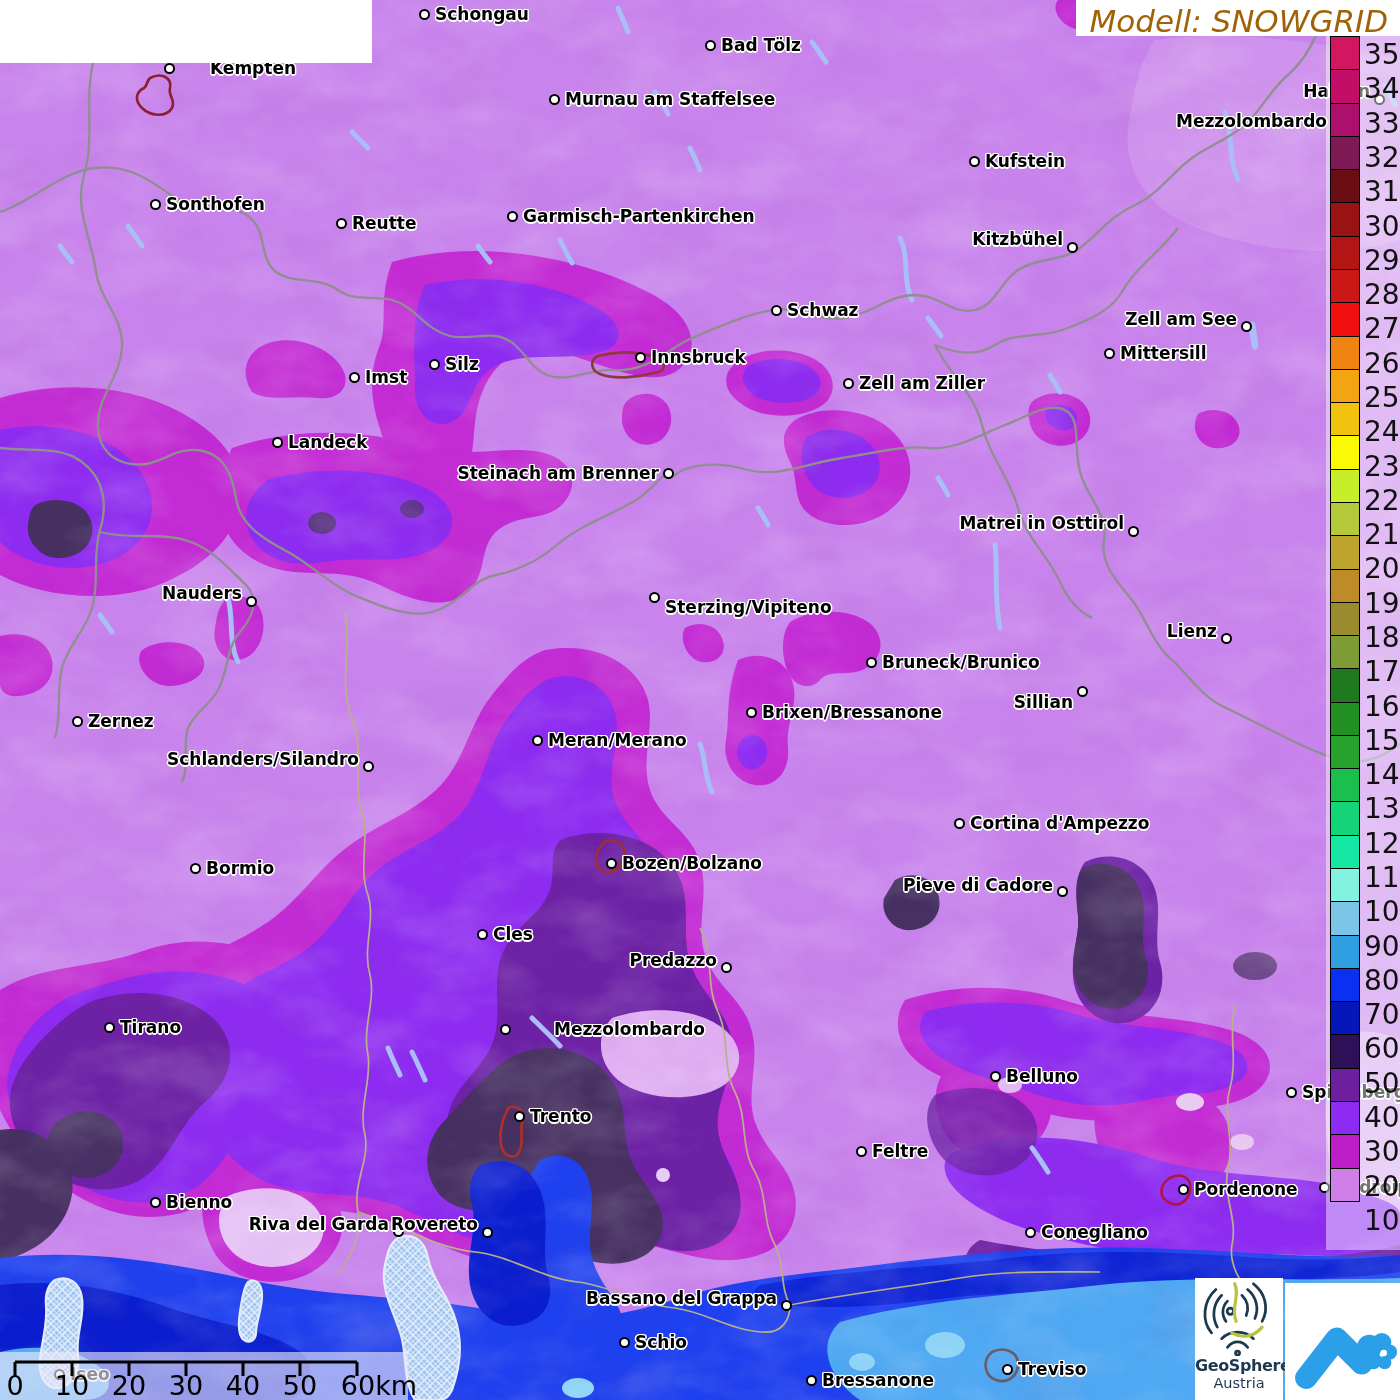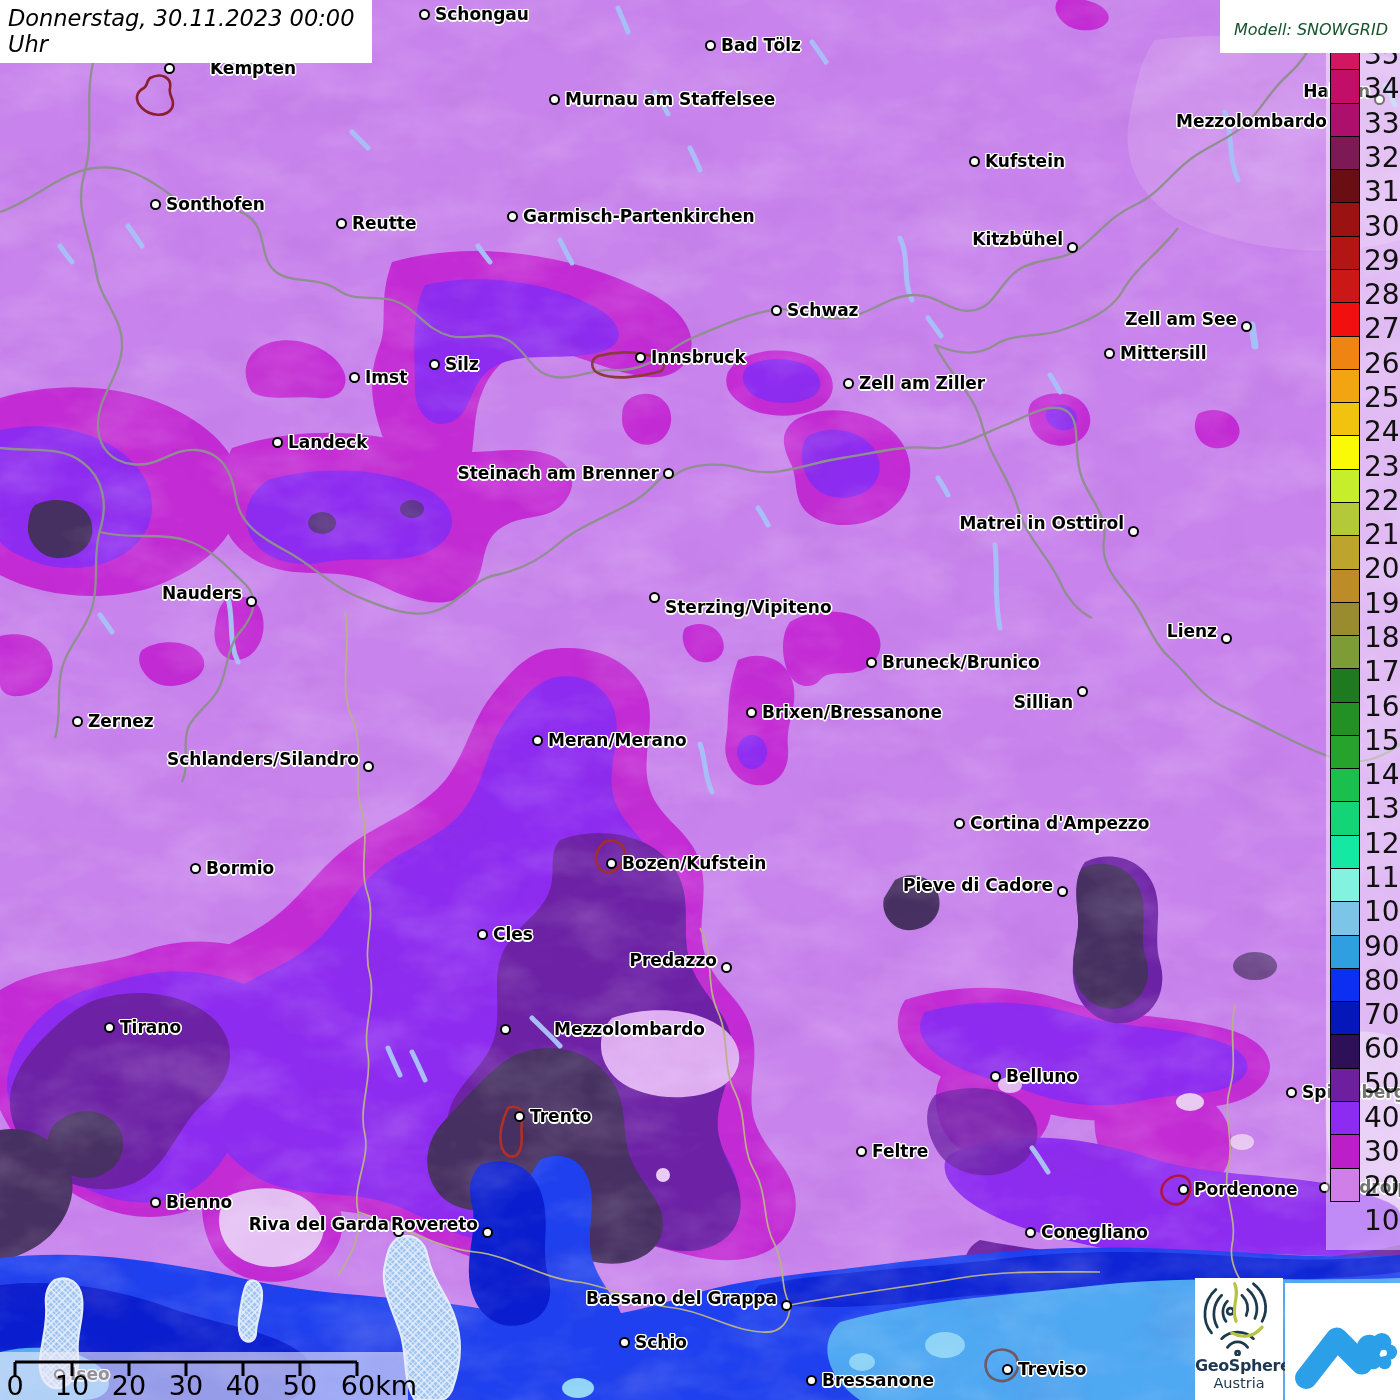--- a/index.html
+++ b/index.html
@@ -16,21 +16,21 @@
                          -1px -1px #fff,1px -1px #fff,-1px 1px #fff,1px 1px #fff;}
   .lbl.side-r{left:10px;}
   .lbl.side-l{right:10px;}
   
   .panel{position:absolute;background:#fff;}
   #titlebox{left:0;top:0;width:372px;height:63px;padding:4px 8px;box-sizing:border-box;}
   #title-line1{font-size:26px;color:#000;}
   #title-line1 .b{font-weight:bold;}
   #title-line1 .u{font-weight:normal;font-size:24px;}
   #title-line2{font-size:22.5px;font-style:italic;color:#000;margin-top:1px;}
-  #modelbox{right:0;top:0;height:33px;padding:20px 12px 0 14px;font-size:16px;font-style:italic;color:#14532d;}
+  #modelbox{right:0;top:0;height:33px;padding:3px 12px 0 14px;font-size:31px;font-style:italic;color:#a16207;}
   
   #legend{position:absolute;left:1326px;top:28px;width:74px;height:1222px;}
   #legend-strip{position:absolute;left:0;top:0;width:74px;height:1222px;background:rgba(255,255,255,.45);}
   #legend-bar{position:absolute;left:4px;top:9px;width:30px;}
   .lblock{width:30px;box-sizing:border-box;border:1px solid #000;margin-top:-1px;}
   .lnum{position:absolute;left:38px;width:72px;font-size:28px;color:#101010;line-height:28px;}
   
   #scalebar{position:absolute;left:0;top:1352px;width:408px;height:48px;background:rgba(237,234,248,.62);}
   #scalebar svg{position:absolute;left:0;top:0;}
   .sbnum{position:absolute;top:18px;font-size:27px;color:#000;transform:translateX(-50%);}
@@ -341,21 +341,21 @@
       <div class="city" style="left: 960px; top: 824px;">
         <span class="dot"></span>
         <span class="lbl side-r" style="top: -11px;">Cortina d'Ampezzo</span>
       </div>
       <div class="city" style="left: 196px; top: 869px;">
         <span class="dot"></span>
         <span class="lbl side-r" style="top: -11px;">Bormio</span>
       </div>
       <div class="city" style="left: 612px; top: 864px;">
         <span class="dot"></span>
-        <span class="lbl side-r" style="top: -11px;">Bozen/Kufstein</span>
+        <span class="lbl side-r" style="top: -11px;">Bozen/Bolzano</span>
       </div>
       <div class="city" style="left: 1063px; top: 892px;">
         <span class="dot"></span>
         <span class="lbl side-l" style="top: -17px;">Pieve di Cadore</span>
       </div>
       <div class="city" style="left: 483px; top: 935px;">
         <span class="dot"></span>
         <span class="lbl side-r" style="top: -11px;">Cles</span>
       </div>
       <div class="city" style="left: 727px; top: 968px;">
@@ -504,21 +504,20 @@
         <div class="lnum" style="top: 1007.43px;">600</div>
         <div class="lnum" style="top: 1041.71px;">500</div>
         <div class="lnum" style="top: 1076px;">400</div>
         <div class="lnum" style="top: 1110.29px;">300</div>
         <div class="lnum" style="top: 1144.57px;">200</div>
         <div class="lnum" style="top: 1178.86px;">100</div>
       </div>
   </div>
 
   <div id="titlebox" class="panel">
-    <div id="title-line2">Donnerstag, 30.11.2023 00:00 Uhr</div>
   </div>
 
   <div id="modelbox" class="panel">Modell: SNOWGRID</div>
 
   <div id="scalebar">
     <svg width="408" height="48">
       <path id="sb-line" d="M15,10 H357 M15,10 V24 M72,10 V24 M129,10 V24 M186,10 V24 M243,10 V24 M300,10 V24 M357,10 V24" stroke="#000" stroke-width="3" fill="none"></path>
     </svg>
     <div id="sb-labels">
         <div class="sbnum" style="left: 15px;">0</div>

